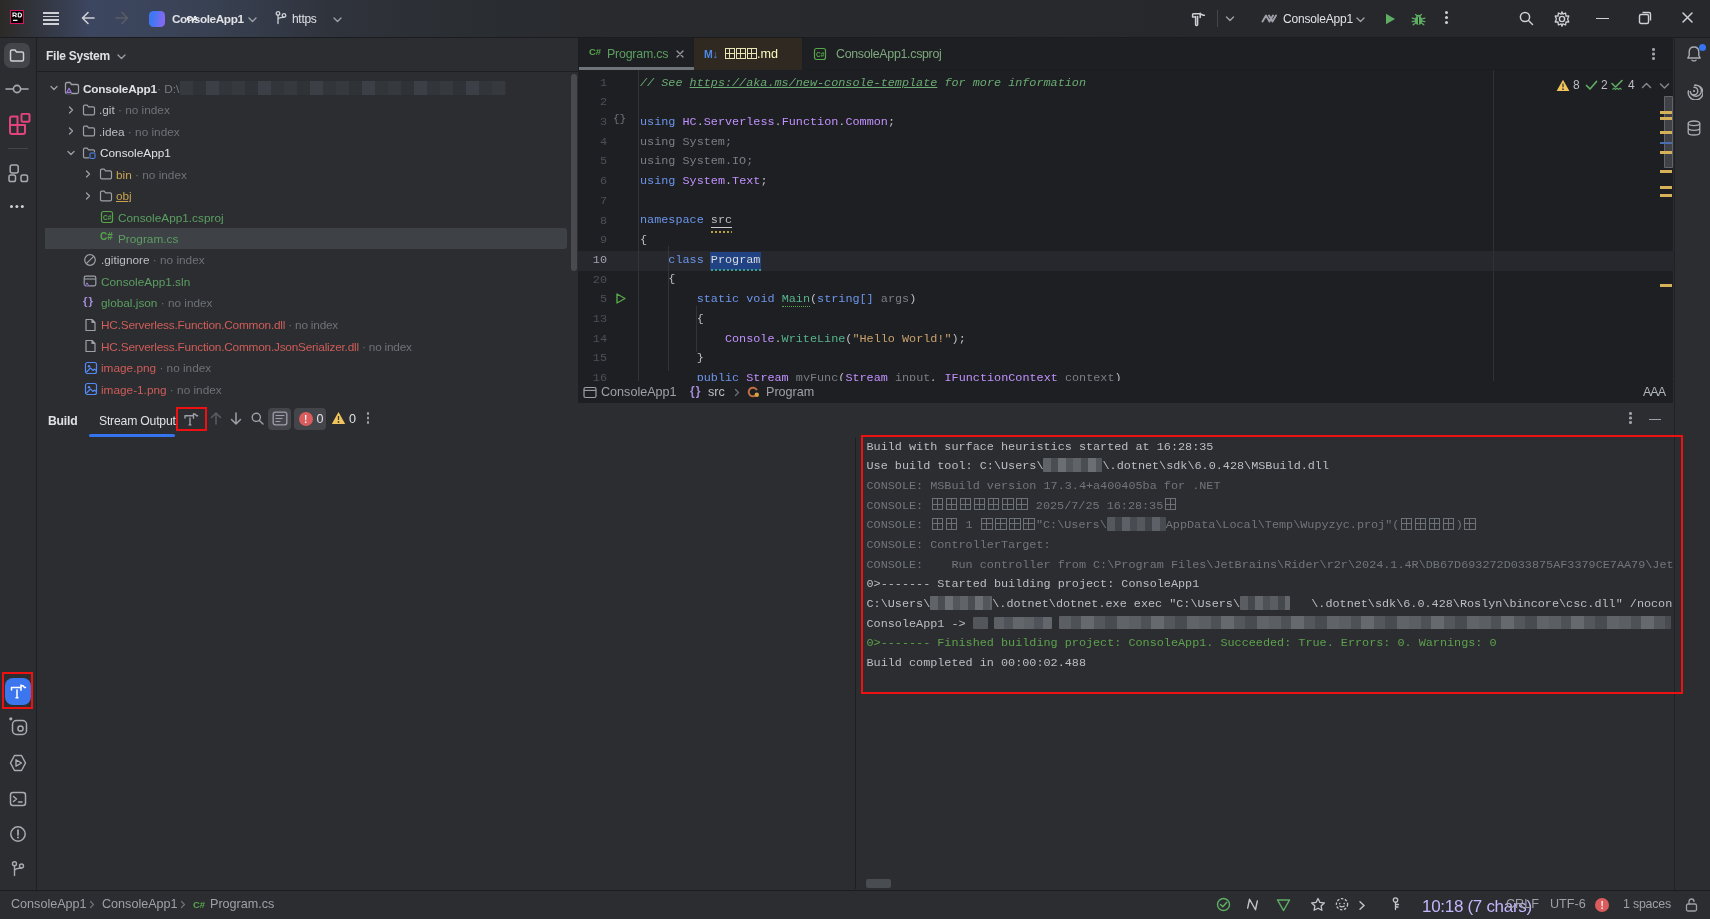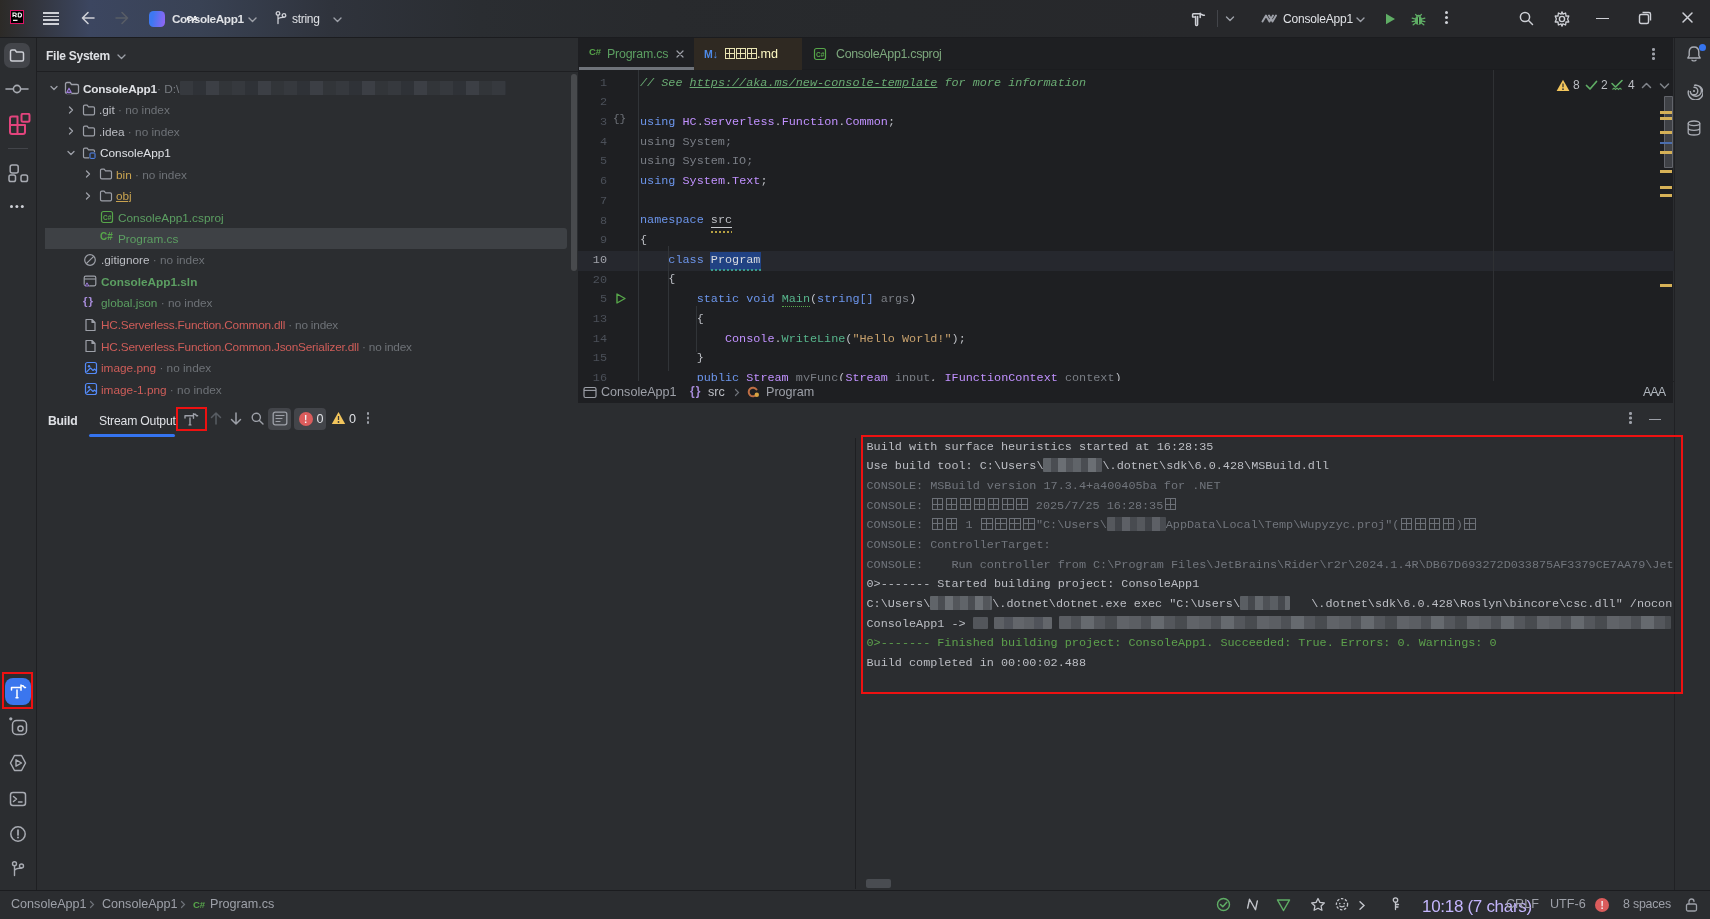--- a/index.html
+++ b/index.html
@@ -56,21 +56,21 @@
   <div class="abs" style="left:172px;top:11.5px;font-weight:bold;font-size:11.8px;letter-spacing:-0.4px;color:#dfe1e5;">ConsoleApp1</div>
   <svg class="abs" style="left:247px;top:14px;" width="11" height="11" viewBox="0 0 11 11">
       <path d="M2 4 L5.5 7.5 L9 4" stroke="#9da0a8" stroke-width="1.4" fill="none" stroke-linecap="round" stroke-linejoin="round"></path>
     </svg>
 
   <svg class="abs" style="left:273px;top:10px;" width="16" height="16" viewBox="0 0 16 16">
     <circle cx="5" cy="3.4" r="1.8" stroke="#ced0d6" stroke-width="1.3" fill="none"></circle>
     <circle cx="11" cy="5.4" r="1.8" stroke="#ced0d6" stroke-width="1.3" fill="none"></circle>
     <path d="M5 5.2 L5 13.5 M5 9.5 C5 7.5 8 7.5 11 7.2" stroke="#ced0d6" stroke-width="1.3" fill="none" stroke-linecap="round"></path>
   </svg>
-  <div class="abs" style="left:292px;top:11.5px;font-size:12px;letter-spacing:-0.3px;color:#dfe1e5;">string</div>
+  <div class="abs" style="left:292px;top:11.5px;font-size:12px;letter-spacing:-0.3px;color:#dfe1e5;">https</div>
   <svg class="abs" style="left:332px;top:14px;" width="11" height="11" viewBox="0 0 11 11">
       <path d="M2 4 L5.5 7.5 L9 4" stroke="#9da0a8" stroke-width="1.4" fill="none" stroke-linecap="round" stroke-linejoin="round"></path>
     </svg>
 
   <svg class="abs" style="left:1190px;top:10px;" width="17" height="17" viewBox="0 0 17 17">
     <path d="M2.6 7 L2.6 4.6 Q2.6 3.8 3.4 3.8 L10.2 3.8 L13.2 5.2 L14.4 5.2 M10.2 3.2 L10.2 7.4 M2.6 7 L5 7 M7.6 6.5 L7.6 14.6 Q7.6 15.4 6.9 15.4 L6.3 15.4 Q5.6 15.4 5.6 14.6 L5.6 6.5" stroke="#ced0d6" stroke-width="1.5" fill="none" stroke-linecap="round"></path>
   </svg>
   <div class="abs" style="left:1216.5px;top:10px;width:1px;height:17px;background:#43454a;"></div>
   <svg class="abs" style="left:1224px;top:13px;" width="12" height="12" viewBox="0 0 12 12">
       <path d="M2.5 4 L6 7.5 L9.5 4" stroke="#9da0a8" stroke-width="1.4" fill="none" stroke-linecap="round" stroke-linejoin="round"></path>
@@ -258,21 +258,21 @@
       <path d="M3.3 10.7 L10.7 3.3" stroke="#9da0a8" stroke-width="1.2"></path>
     </svg>
     <div class="abs" style="left:101px;top:253px;color:#bcbec4;">.gitignore <span style="color:#6e7277">· no index</span></div>
 
     <svg class="abs" style="left:83px;top:274px;" width="14" height="14" viewBox="0 0 14 14">
       <rect x="1.2" y="2.2" width="11.6" height="9.6" rx="1.5" stroke="#9da0a8" stroke-width="1.2" fill="none"></rect>
       <path d="M1.2 5 L12.8 5" stroke="#9da0a8" stroke-width="1.1"></path>
       <circle cx="4" cy="11" r="2.4" fill="#2b2d30"></circle>
       <path d="M4 8.8 L5.8 12 L2.2 12 Z" stroke="#9d7cd8" stroke-width="1" fill="none" stroke-linejoin="round"></path>
     </svg>
-    <div class="abs" style="left:101px;top:274.5px;color:#5c9f62;font-weight:bold;">ConsoleApp1.sln</div>
+    <div class="abs" style="left:101px;top:274.5px;color:#5c9f62;">ConsoleApp1.sln</div>
 
     <div class="abs" style="left:83px;top:295px;font-size:11.5px;font-weight:bold;color:#a68bd8;">{ }</div>
     <div class="abs" style="left:101px;top:296px;color:#5c9f62;">global.json <span style="color:#6e7277">· no index</span></div>
 
     <svg class="abs" style="left:84px;top:317.5px;" width="13" height="14" viewBox="0 0 13 14">
       <path d="M2 1.5 L8 1.5 L11 4.5 L11 12.5 L2 12.5 Z M8 1.5 L8 4.5 L11 4.5" stroke="#9da0a8" stroke-width="1.2" fill="none" stroke-linejoin="round"></path>
     </svg>
     <div class="abs" style="left:101px;top:318px;color:#cf5d59;letter-spacing:-0.2px;">HC.Serverless.Function.Common.dll <span style="color:#6e7277">· no index</span></div>
 
     <svg class="abs" style="left:84px;top:339px;" width="13" height="14" viewBox="0 0 13 14">
@@ -524,19 +524,19 @@
     </svg>
   <svg class="abs" style="left:1389px;top:896px;" width="13" height="17" viewBox="0 0 13 17">
     <circle cx="6.5" cy="4" r="2.2" stroke="#c3c5cb" stroke-width="1.3" fill="none"></circle>
     <path d="M6.5 6.4 L6.5 13.5 M6.5 8.5 L9.5 8.5 M6.5 11 L9 11" stroke="#c3c5cb" stroke-width="1.3" fill="none" stroke-linecap="round"></path>
   </svg>
   <div class="abs" style="left:1416px;top:897px;font-size:17px;letter-spacing:-0.3px;color:#c4b5fd;margin-left:6px;">10:18 (7 chars)</div>
   <div class="abs" style="left:1506px;top:897px;font-size:12.6px;color:#9da0a8;">CRLF</div>
   <div class="abs" style="left:1550px;top:897px;font-size:12.6px;color:#9da0a8;">UTF-6</div>
   <div class="abs" style="left:1595px;top:897.5px;width:14px;height:14px;border-radius:50%;background:#db5c5c;"></div>
   <div class="abs" style="left:1600.5px;top:900px;width:3px;text-align:center;font:bold 10px 'Liberation Sans';color:#f2f3f5;">!</div>
-  <div class="abs" style="left:1623px;top:897px;font-size:12.4px;letter-spacing:-0.2px;color:#9da0a8;">8 spaces</div>
+  <div class="abs" style="left:1623px;top:897px;font-size:12.4px;letter-spacing:-0.2px;color:#9da0a8;">1 spaces</div>
   <svg class="abs" style="left:1684px;top:896.5px;" width="15" height="16" viewBox="0 0 15 16">
     <rect x="2.5" y="7" width="10" height="7" rx="1.5" stroke="#9da0a8" stroke-width="1.3" fill="none"></rect>
     <path d="M5 7 L5 4.5 Q5 2 7.5 2 Q10 2 10 4.5" stroke="#9da0a8" stroke-width="1.3" fill="none" stroke-linecap="round"></path>
   </svg>
 
 </div>
 
 </body></html>

